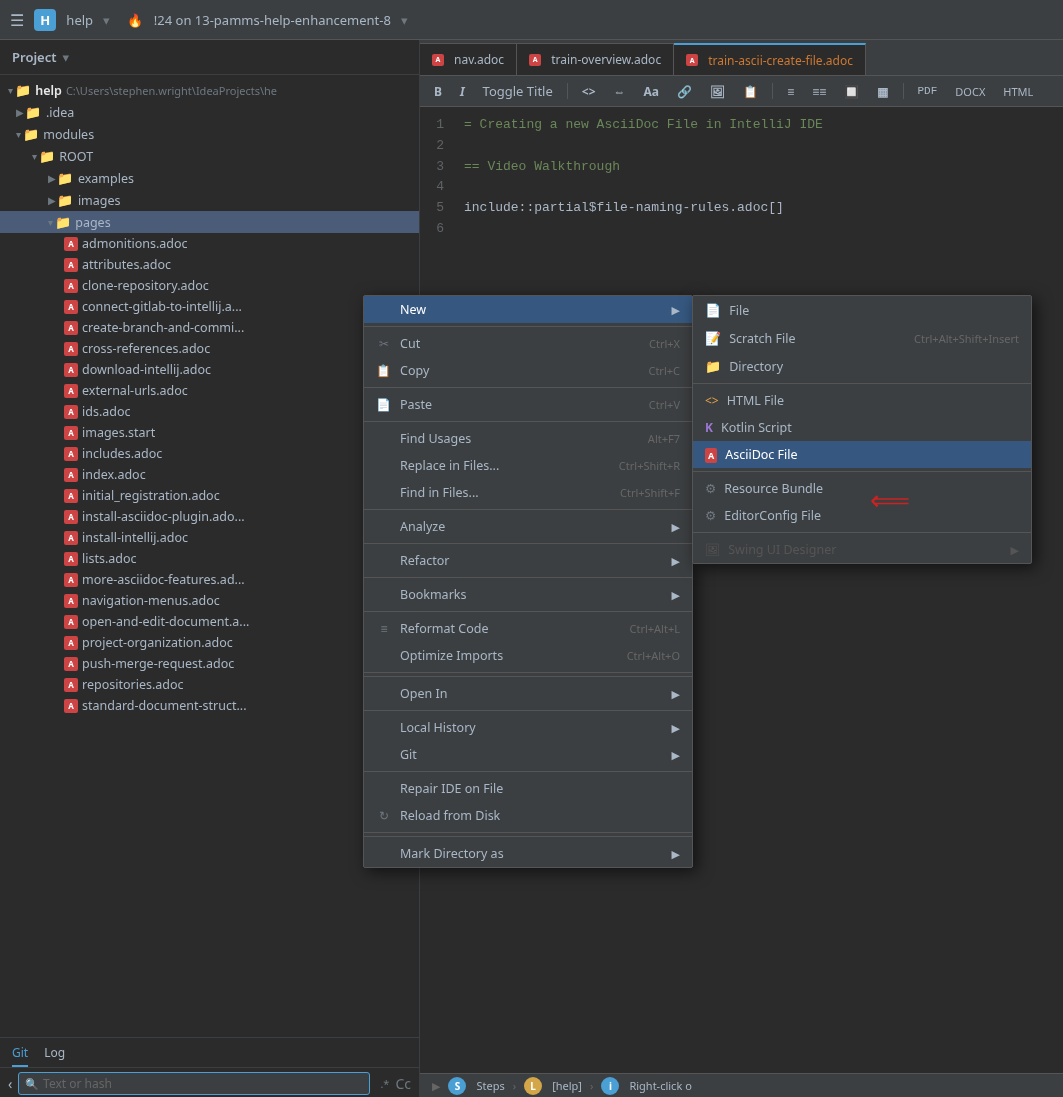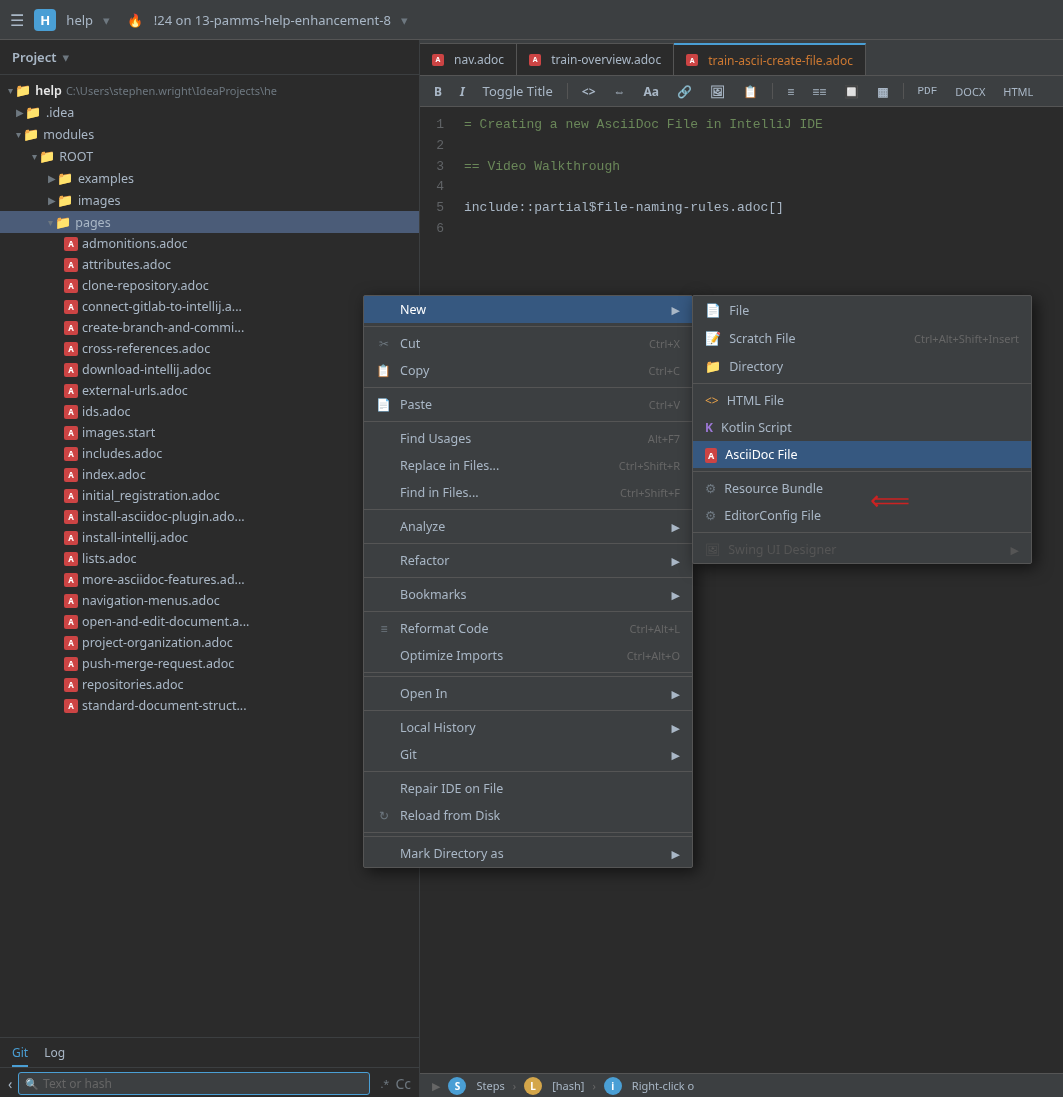--- a/index.html
+++ b/index.html
@@ -552,21 +552,21 @@
         <div>include::partial$file-naming-rules.adoc[]</div>
       </div>
     </div>
 
     <div class="status-bar">
       <span style="color:#666;">▶</span>
       <span class="step-badge step-s">S</span>
       <span>Steps</span>
       <span class="breadcrumb-sep">›</span>
       <span class="step-badge step-l">L</span>
-      <span>[hash]</span>
+      <span>[help]</span>
       <span class="breadcrumb-sep">›</span>
       <span class="step-badge step-i">i</span>
       <span>Right-click o</span>
     </div>
   </div>
 </div>
 
 <div class="context-menu">
 
   <div class="menu-item highlighted">

